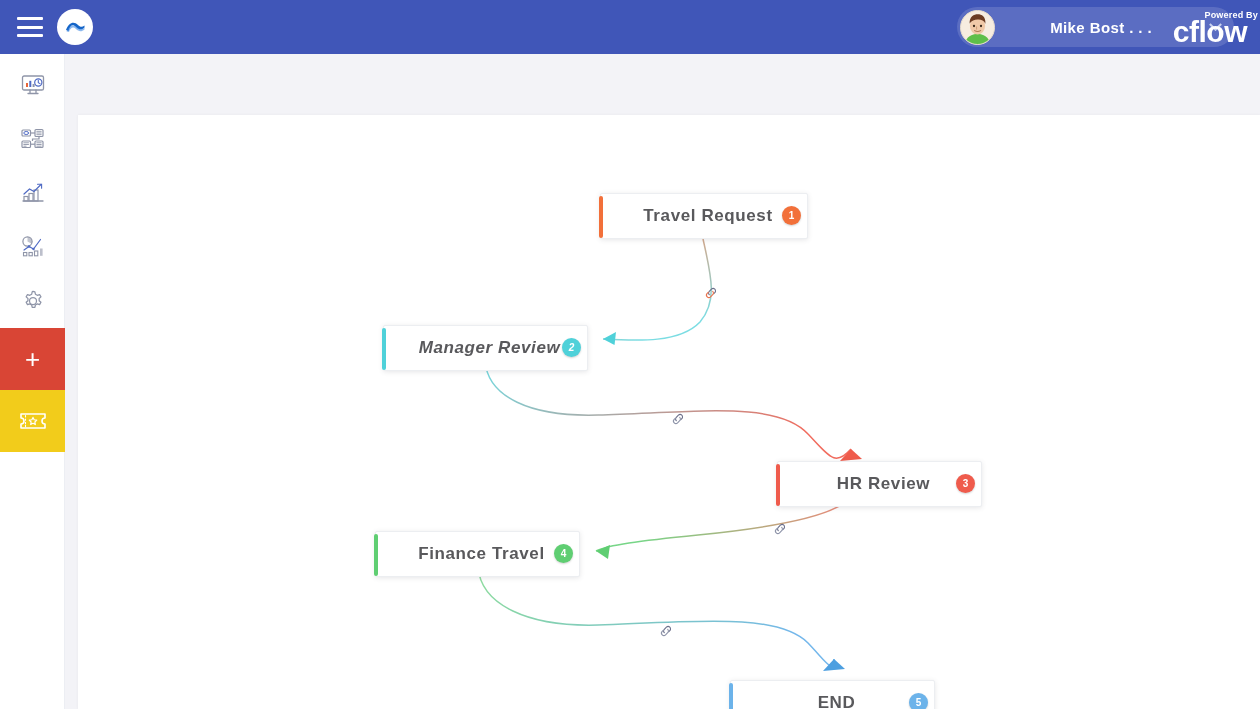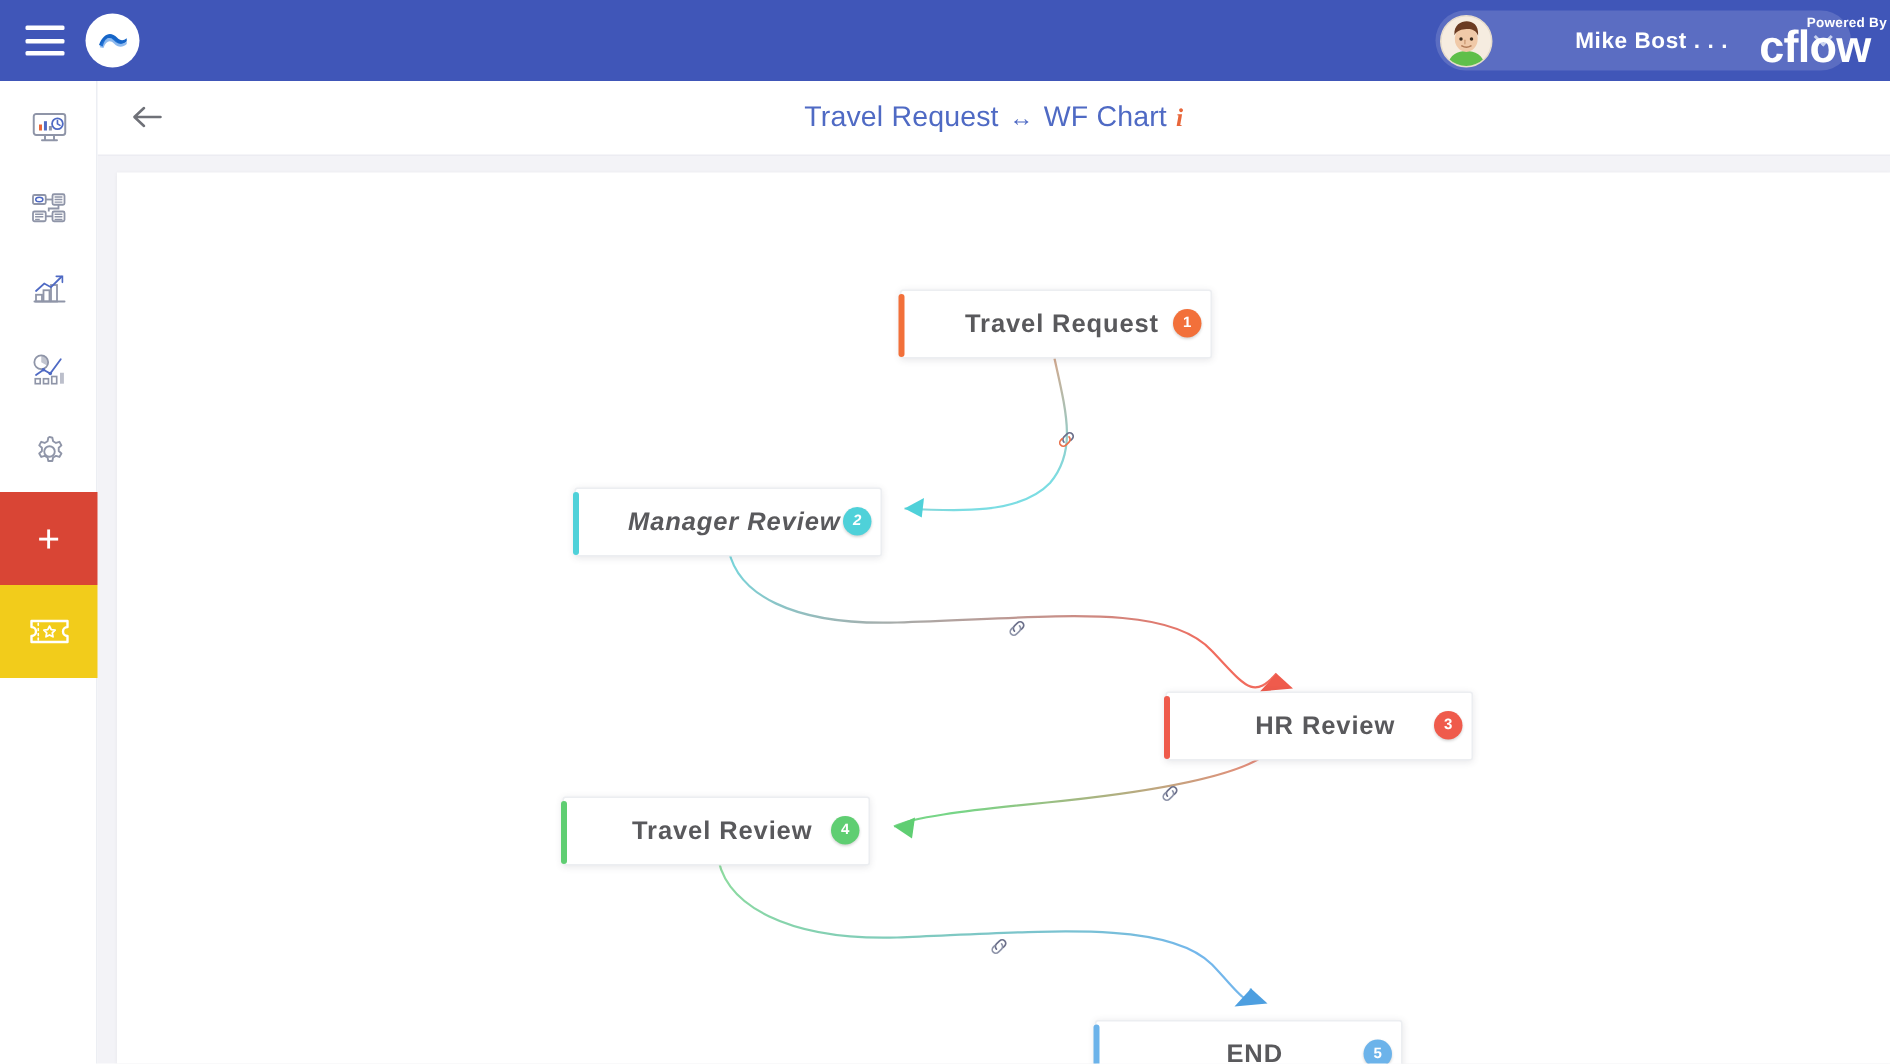--- a/index.html
+++ b/index.html
@@ -294,30 +294,20 @@
     <svg width="30" height="22" viewBox="0 0 30 22">
       <path d="M3 4 H27 V8 a3 3 0 0 0 0 6 V18 H3 V14 a3 3 0 0 0 0-6 Z" fill="none" stroke="#ffffff" stroke-width="1.6" stroke-linejoin="round"></path>
       <path d="M15 7.4 l1.15 2.35 2.6 .38 -1.88 1.83 .45 2.58 -2.32-1.22 -2.32 1.22 .45-2.58 -1.88-1.83 2.6-.38 z" fill="none" stroke="#ffffff" stroke-width="1.2" stroke-linejoin="round"></path>
       <path d="M7.5 5.6 V6.9 M7.5 9 V10.3 M7.5 12.4 V13.7 M7.5 15.3 V16.6" stroke="#ffffff" stroke-width="1.1" stroke-linecap="round"></path>
     </svg>
   </div>
 </div>
 
 <div class="content">
 
-  <div class="subheader">
-    <div class="back-arrow">
-      <svg width="22" height="18" viewBox="0 0 22 18">
-        <path d="M20 9 H3 M9 3 L2.6 9 L9 15" stroke="#6f7178" stroke-width="1.7" fill="none" stroke-linecap="round" stroke-linejoin="round"></path>
-      </svg>
-    </div>
-    <div class="page-title">
-      <span>Travel Request</span><span class="title-arrows" style="margin:0 7px;">↔</span><span>WF Chart</span><span class="info-i">i</span>
-    </div>
-  </div>
 
   <div class="canvas-wrap">
 
     <svg class="canvas-svg" width="1182" height="594">
       <defs>
         <linearGradient id="g1" x1="0" y1="0" x2="0.35" y2="1">
           <stop offset="0%" stop-color="#f2703a" stop-opacity="0.75"></stop>
           <stop offset="100%" stop-color="#4fd1d9" stop-opacity="0.75"></stop>
         </linearGradient>
         <linearGradient id="g2" x1="0" y1="0" x2="1" y2="0.35">
@@ -385,21 +375,21 @@
     </div>
 
     <div class="node" style="left:699px; top:346px; width:205px;">
       <span class="stripe" style="background:#ef5b4c;"></span>
       <span class="node-label">HR Review</span>
       <span class="badge" style="background:#ef5b4c; right:6px; bottom:13px;">3</span>
     </div>
 
     <div class="node" style="left:297px; top:416px; width:205px;">
       <span class="stripe" style="background:#5fce72;"></span>
-      <span class="node-label">Travel Review</span>
+      <span class="node-label">Finance Travel</span>
       <span class="badge" style="background:#5fce72; right:6px; bottom:13px;">4</span>
     </div>
 
     <div class="node" style="left:652px; top:565px; width:205px;">
       <span class="stripe" style="background:#6cb3ea;"></span>
       <span class="node-label">END</span>
       <span class="badge" style="background:#6cb3ea; right:6px; bottom:13px;">5</span>
     </div>
 
   </div>

